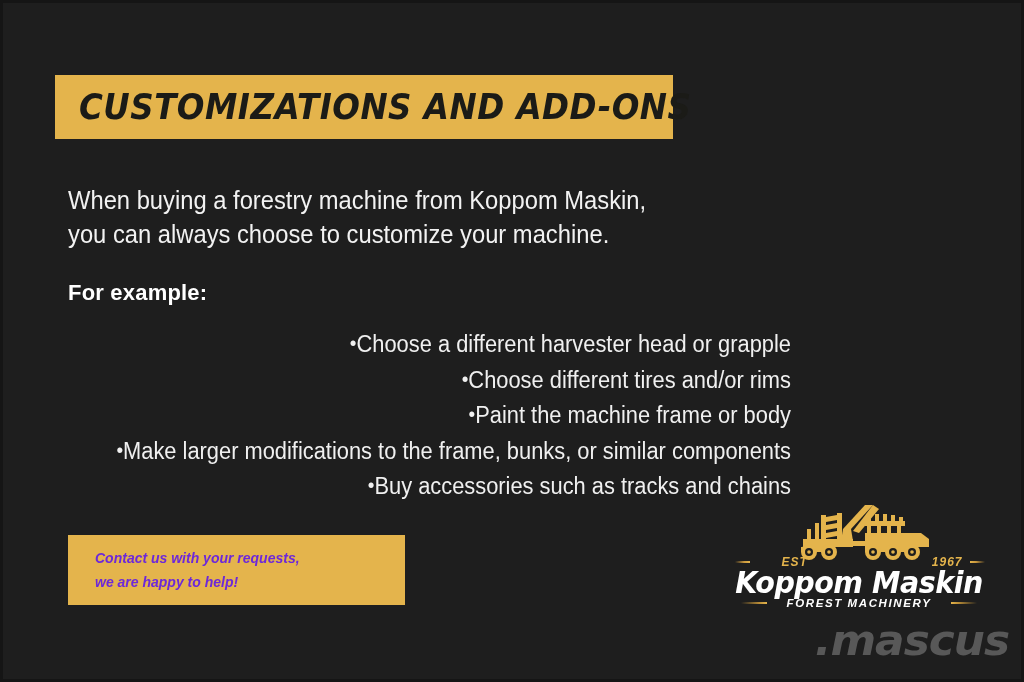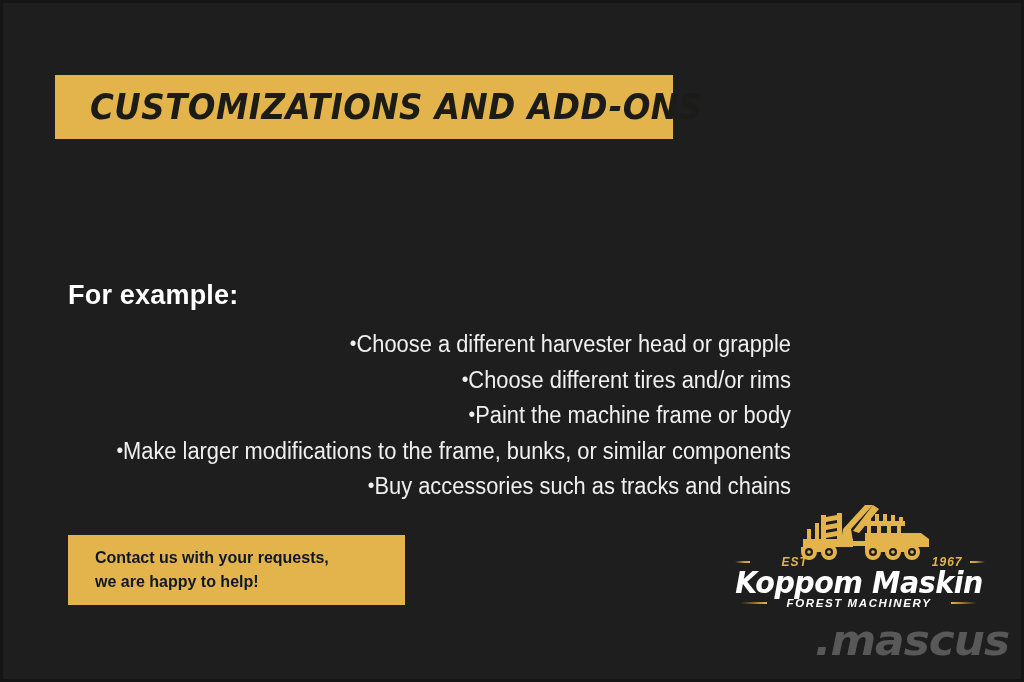--- a/index.html
+++ b/index.html
@@ -28,21 +28,21 @@
   .title-banner {
     position: absolute;
     left: 52px;
     top: 72px;
     width: 618px;
     height: 64px;
     background: #e4b44c;
     display: flex;
     align-items: center;
     box-sizing: border-box;
-    padding-left: 35px;
+    padding-left: 24px;
   }
   .title-banner .title-text {
     font-family: "DejaVu Sans", sans-serif;
     font-size: 35px;
     font-weight: bold;
     font-style: italic;
     letter-spacing: 0.5px;
     color: #1b1b17;
     white-space: nowrap;
     transform: scaleX(0.93);
@@ -66,21 +66,21 @@
     transform-origin: left center;
     white-space: nowrap;
   }
 
   
   .for-example {
     position: absolute;
     left: 65px;
     top: 277px;
     color: #ffffff;
-    font-size: 27px;
+    font-size: 22px;
     font-weight: bold;
     letter-spacing: 0.2px;
   }
 
   
   .bullets {
     position: absolute;
     left: 66px;
     top: 323px;
     width: 760px;
@@ -109,25 +109,26 @@
     left: 65px;
     top: 532px;
     width: 337px;
     height: 70px;
     background: #e4b44c;
     box-sizing: border-box;
     padding: 11px 0 0 27px;
   }
   .contact-box .cta-line {
     display: block;
-    color: #0f172a;
-    font-size: 16px;
+    color: #6d28d9;
+    font-size: 14px;
     font-weight: bold;
     line-height: 24px;
     white-space: nowrap;
+    font-style: italic;
   }
 
   
   .logo {
     position: absolute;
     left: 722px;
     top: 500px;
     width: 268px;
     height: 112px;
   }
@@ -234,20 +235,24 @@
 </style>
 </head>
 <body>
 
 <div id="slide">
 
   <div class="title-banner">
     <div class="title-text">CUSTOMIZATIONS AND ADD-ONS</div>
   </div>
 
+  <div class="intro">
+    <span class="line">When buying a forestry machine from Koppom Maskin,</span>
+    <span class="line">you can always choose to customize your machine.</span>
+  </div>
 
   <div class="for-example">For example:</div>
 
   <ul class="bullets">
     <li><span class="bullet-dot">•</span><span>Choose a different harvester head or grapple</span></li>
     <li><span class="bullet-dot">•</span><span>Choose different tires and/or rims</span></li>
     <li><span class="bullet-dot">•</span><span>Paint the machine frame or body</span></li>
     <li><span class="bullet-dot">•</span><span>Make larger modifications to the frame, bunks, or similar components</span></li>
     <li><span class="bullet-dot">•</span><span>Buy accessories such as tracks and chains</span></li>
   </ul>

